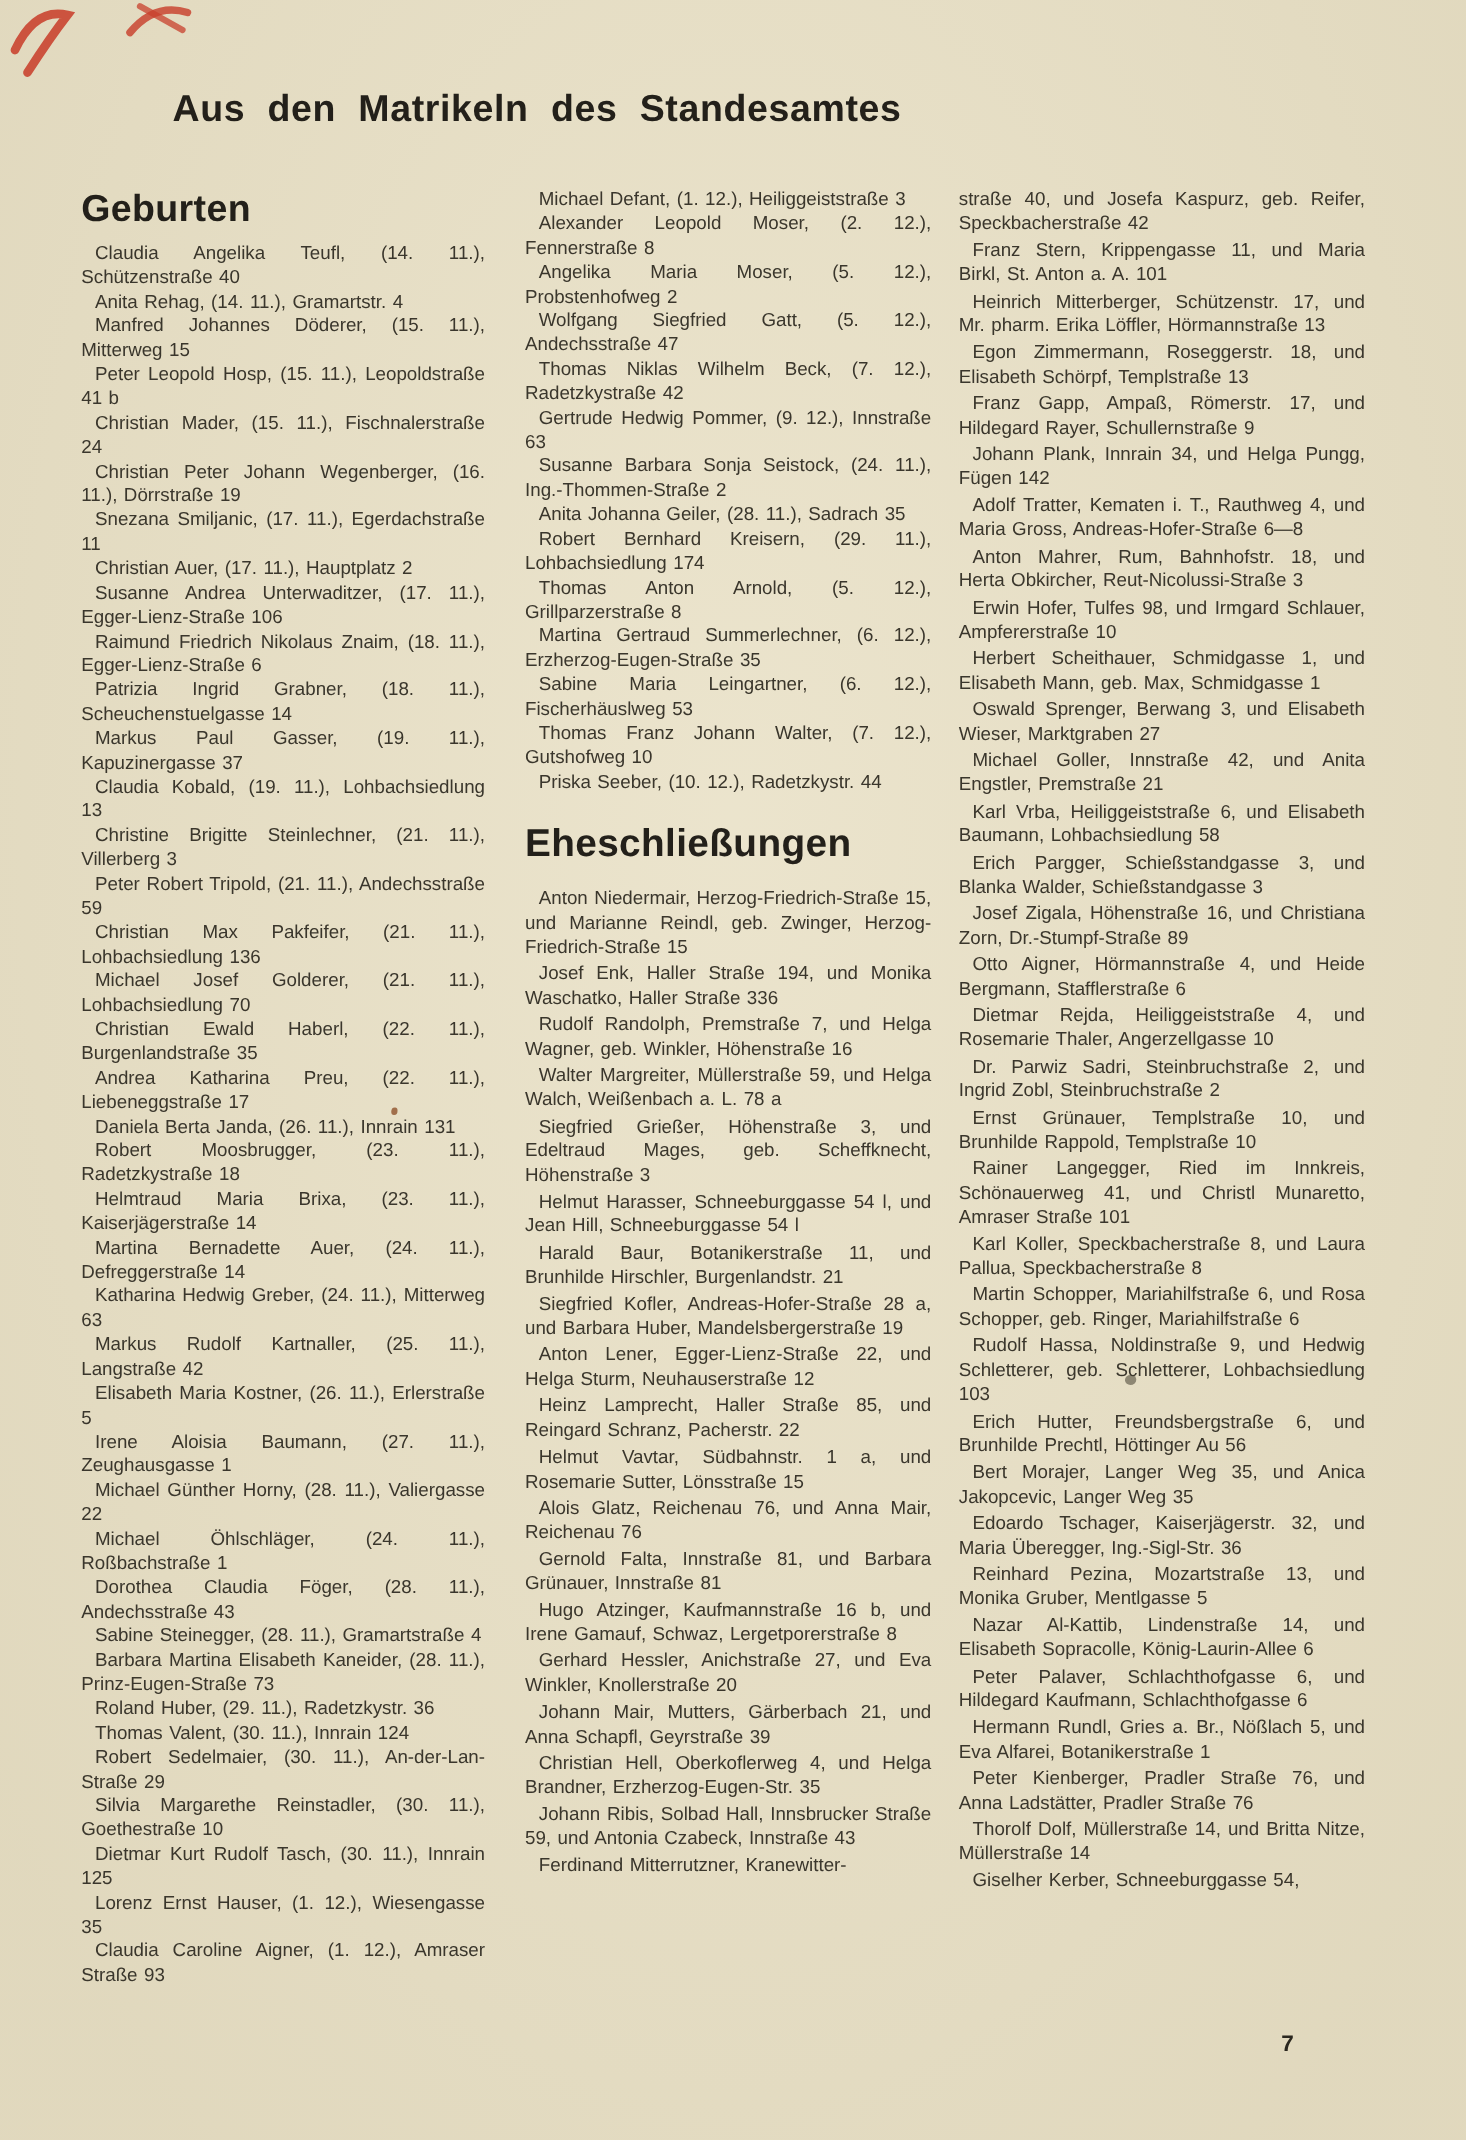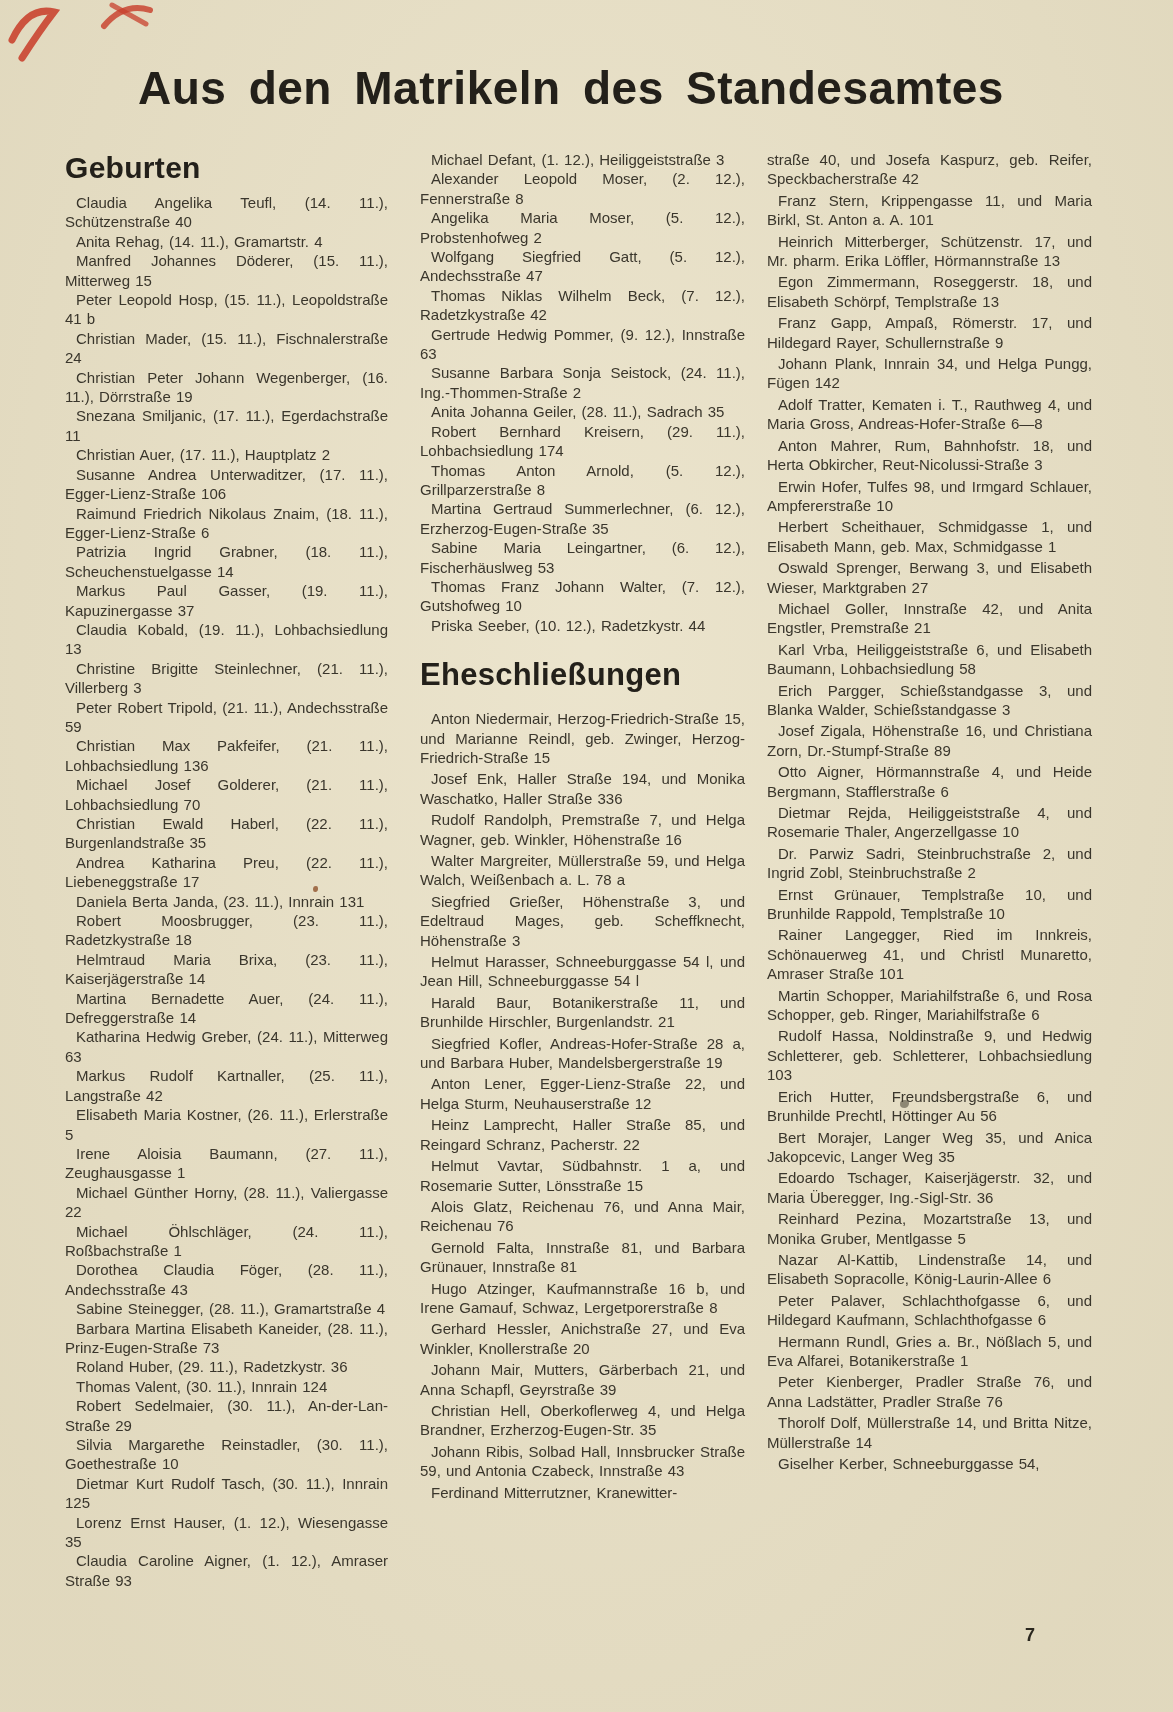--- a/index.html
+++ b/index.html
@@ -10,21 +10,21 @@
     margin:0 auto;
     background:
       radial-gradient(ellipse at 50% 38%, rgba(255,255,255,0.10), rgba(92,78,40,0.06) 88%),
       #e9e1c7;
     overflow:hidden;
     font-family:"Liberation Sans","DejaVu Sans",sans-serif;
     color:#3a362c;
   }
   h1.title {
     margin:66px 0 0 138px;
-    font-size:46px; line-height:44px;
+    font-size:30px; line-height:44px;
     font-weight:700; color:#23201a;
     letter-spacing:0.5px; word-spacing:9px;
   }
   .cols {
     display:flex; align-items:flex-start;
     margin:40px 0 0 65px;
   }
   .col { width:323px; }
   .col.c2 { width:325px; margin-left:32px; }
   .col.c3 { width:325px; margin-left:22px; }
@@ -90,21 +90,21 @@
           <p class="entry">Raimund Friedrich Nikolaus Znaim, (18. 11.), Egger-Lienz-Straße 6</p>
           <p class="entry">Patrizia Ingrid Grabner, (18. 11.), Scheuchenstuelgasse 14</p>
           <p class="entry">Markus Paul Gasser, (19. 11.), Kapuzinergasse 37</p>
           <p class="entry">Claudia Kobald, (19. 11.), Lohbachsiedlung 13</p>
           <p class="entry">Christine Brigitte Steinlechner, (21. 11.), Villerberg 3</p>
           <p class="entry">Peter Robert Tripold, (21. 11.), Andechsstraße 59</p>
           <p class="entry">Christian Max Pakfeifer, (21. 11.), Lohbachsiedlung 136</p>
           <p class="entry">Michael Josef Golderer, (21. 11.), Lohbachsiedlung 70</p>
           <p class="entry">Christian Ewald Haberl, (22. 11.), Burgenlandstraße 35</p>
           <p class="entry">Andrea Katharina Preu, (22. 11.), Liebeneggstraße 17</p>
-          <p class="entry">Daniela Berta Janda, (23. 11.), Innrain 131</p>
+          <p class="entry">Daniela Berta Janda, (26. 11.), Innrain 131</p>
           <p class="entry">Robert Moosbrugger, (23. 11.), Radetzkystraße 18</p>
           <p class="entry">Helmtraud Maria Brixa, (23. 11.), Kaiserjägerstraße 14</p>
           <p class="entry">Martina Bernadette Auer, (24. 11.), Defreggerstraße 14</p>
           <p class="entry">Katharina Hedwig Greber, (24. 11.), Mitterweg 63</p>
           <p class="entry">Markus Rudolf Kartnaller, (25. 11.), Langstraße 42</p>
           <p class="entry">Elisabeth Maria Kostner, (26. 11.), Erlerstraße 5</p>
           <p class="entry">Irene Aloisia Baumann, (27. 11.), Zeughausgasse 1</p>
           <p class="entry">Michael Günther Horny, (28. 11.), Valiergasse 22</p>
           <p class="entry">Michael Öhlschläger, (24. 11.), Roßbachstraße 1</p>
           <p class="entry">Dorothea Claudia Föger, (28. 11.), Andechsstraße 43</p>
@@ -176,20 +176,21 @@
           <p class="entry m">Oswald Sprenger, Berwang 3, und Elisabeth Wieser, Marktgraben 27</p>
           <p class="entry m">Michael Goller, Innstraße 42, und Anita Engstler, Premstraße 21</p>
           <p class="entry m">Karl Vrba, Heiliggeiststraße 6, und Elisabeth Baumann, Lohbachsiedlung 58</p>
           <p class="entry m">Erich Pargger, Schießstandgasse 3, und Blanka Walder, Schießstandgasse 3</p>
           <p class="entry m">Josef Zigala, Höhenstraße 16, und Christiana Zorn, Dr.-Stumpf-Straße 89</p>
           <p class="entry m">Otto Aigner, Hörmannstraße 4, und Heide Bergmann, Stafflerstraße 6</p>
           <p class="entry m">Dietmar Rejda, Heiliggeiststraße 4, und Rosemarie Thaler, Angerzellgasse 10</p>
           <p class="entry m">Dr. Parwiz Sadri, Steinbruchstraße 2, und Ingrid Zobl, Steinbruchstraße 2</p>
           <p class="entry m">Ernst Grünauer, Templstraße 10, und Brunhilde Rappold, Templstraße 10</p>
           <p class="entry m">Rainer Langegger, Ried im Innkreis, Schönauerweg 41, und Christl Munaretto, Amraser Straße 101</p>
+          <p class="entry m">Karl Koller, Speckbacherstraße 8, und Laura Pallua, Speckbacherstraße 8</p>
           <p class="entry m">Martin Schopper, Mariahilfstraße 6, und Rosa Schopper, geb. Ringer, Mariahilfstraße 6</p>
           <p class="entry m">Rudolf Hassa, Noldinstraße 9, und Hedwig Schletterer, geb. Schletterer, Lohbachsiedlung 103</p>
           <p class="entry m">Erich Hutter, Freundsbergstraße 6, und Brunhilde Prechtl, Höttinger Au 56</p>
           <p class="entry m">Bert Morajer, Langer Weg 35, und Anica Jakopcevic, Langer Weg 35</p>
           <p class="entry m">Edoardo Tschager, Kaiserjägerstr. 32, und Maria Überegger, Ing.-Sigl-Str. 36</p>
           <p class="entry m">Reinhard Pezina, Mozartstraße 13, und Monika Gruber, Mentlgasse 5</p>
           <p class="entry m">Nazar Al-Kattib, Lindenstraße 14, und Elisabeth Sopracolle, König-Laurin-Allee 6</p>
           <p class="entry m">Peter Palaver, Schlachthofgasse 6, und Hildegard Kaufmann, Schlachthofgasse 6</p>
           <p class="entry m">Hermann Rundl, Gries a. Br., Nößlach 5, und Eva Alfarei, Botanikerstraße 1</p>
           <p class="entry m">Peter Kienberger, Pradler Straße 76, und Anna Ladstätter, Pradler Straße 76</p>

